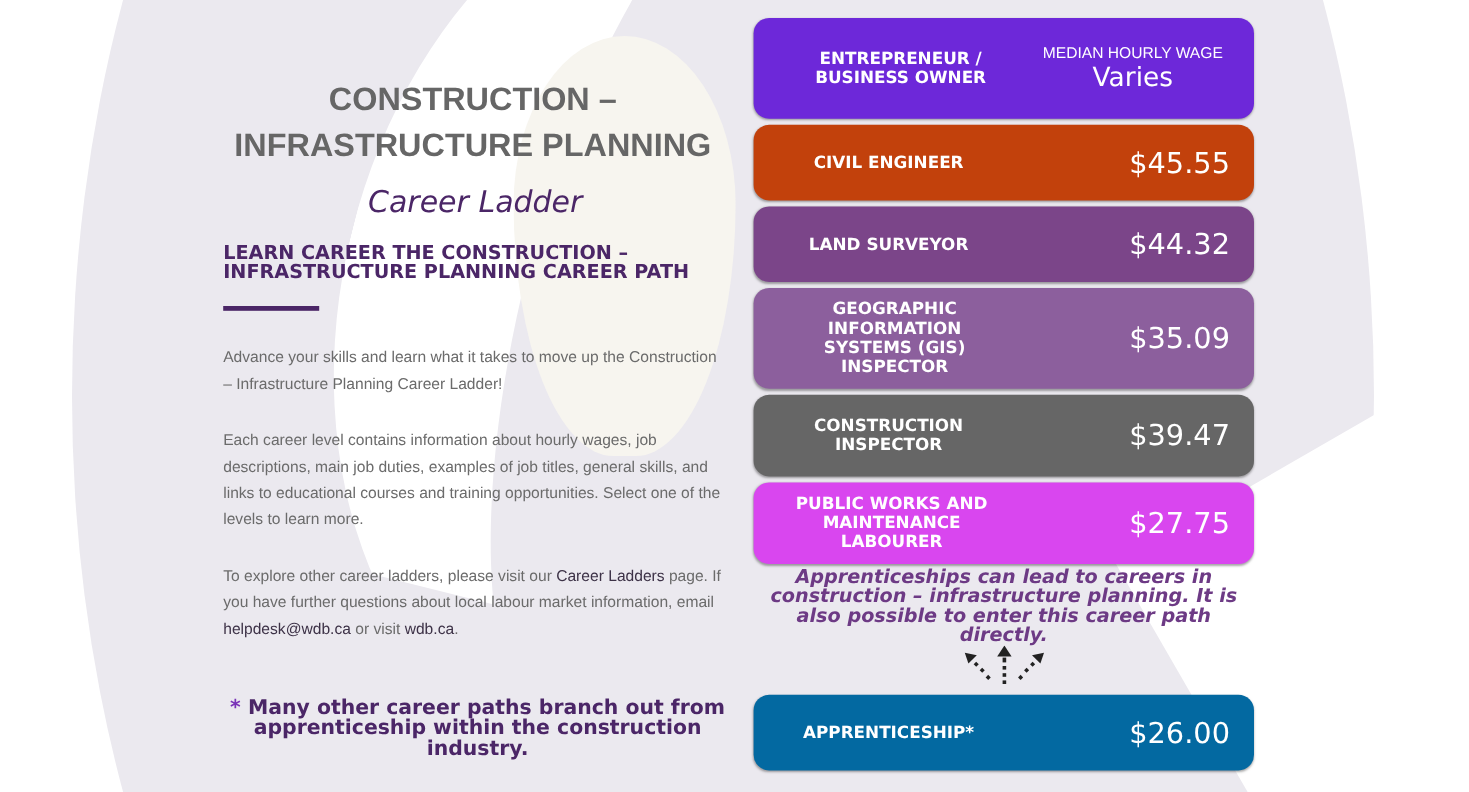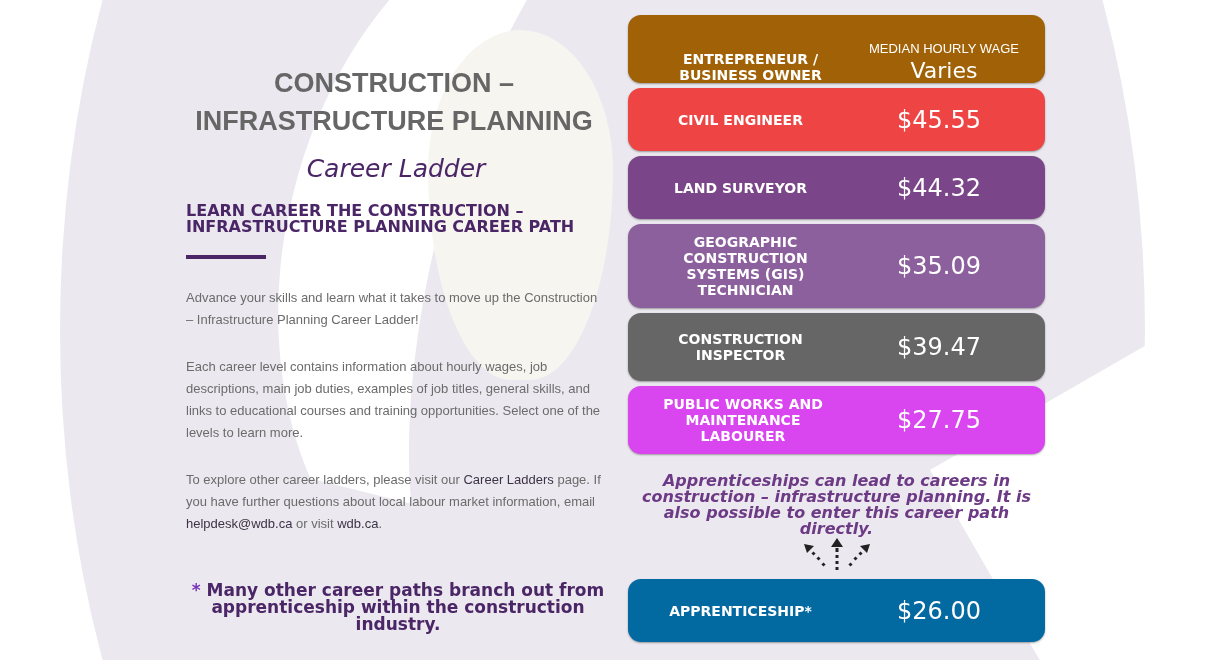--- a/index.html
+++ b/index.html
@@ -58,29 +58,29 @@
     .rung {
       position: relative; border-radius: 13px; color: #ffffff; display: flex;
       align-items: center; box-shadow: 0 1px 2px rgba(0,0,0,0.35); margin-bottom: 5px;
       cursor: pointer;
     }
     .rung .label {
       width: 225px; text-align: center; font-weight: bold; font-size: 14px;
       line-height: 16px; font-family: "DejaVu Sans", sans-serif;
     }
     .rung .wage {
-      flex: 1; text-align: center; font-size: 24px; margin-left: 0;
+      flex: 1; text-align: right; font-size: 24px; margin-left: 0;
       padding-right: 20px; font-family: "DejaVu Sans", sans-serif;
     }
     .rung .wage-header { font-size: 13px; display: block; margin-bottom: 2px; }
     .rung .wage-block { flex: 1; text-align: center; padding-right: 20px; }
     .rung .wage-block .val { font-size: 22px; font-family: "DejaVu Sans", sans-serif; }
 
-    .r1 { height: 68px; background: #a16207; align-items: flex-end; }
-    .r2 { height: 63px; background: #ef4444; }
+    .r1 { height: 84px; background: #6d28d9; }
+    .r2 { height: 63px; background: #c2410c; }
     .r3 { height: 63px; background: #7b4589; }
     .r4 { height: 84px; background: #8c5f9d; }
     .r5 { height: 68px; background: #666666; }
     .r6 { height: 68px; background: #d946ef; }
     .r7 { height: 63px; background: #0369a1; position: absolute; top: 564px; width: 417px; }
 
     .appr-text {
       position: absolute; top: 458px; left: 0; width: 417px; text-align: center;
       color: #6d3a85; font-style: italic; font-weight: bold; font-size: 16px; line-height: 16px;
       font-family: "DejaVu Sans", sans-serif;
@@ -129,21 +129,21 @@
   </div>
   <div class="rung r2">
     <div class="label">CIVIL ENGINEER</div>
     <div class="wage">$45.55</div>
   </div>
   <div class="rung r3">
     <div class="label">LAND SURVEYOR</div>
     <div class="wage">$44.32</div>
   </div>
   <div class="rung r4">
-    <div class="label" style="padding:0 15px 0 25px;width:185px;">GEOGRAPHIC CONSTRUCTION SYSTEMS (GIS) TECHNICIAN</div>
+    <div class="label" style="padding:0 15px 0 25px;width:185px;">GEOGRAPHIC INFORMATION SYSTEMS (GIS) INSPECTOR</div>
     <div class="wage">$35.09</div>
   </div>
   <div class="rung r5">
     <div class="label" style="padding:0 40px 0 40px;width:145px;">CONSTRUCTION INSPECTOR</div>
     <div class="wage">$39.47</div>
   </div>
   <div class="rung r6">
     <div class="label" style="padding:0 10px 0 15px;width:200px;">PUBLIC WORKS AND MAINTENANCE LABOURER</div>
     <div class="wage">$27.75</div>
   </div>

